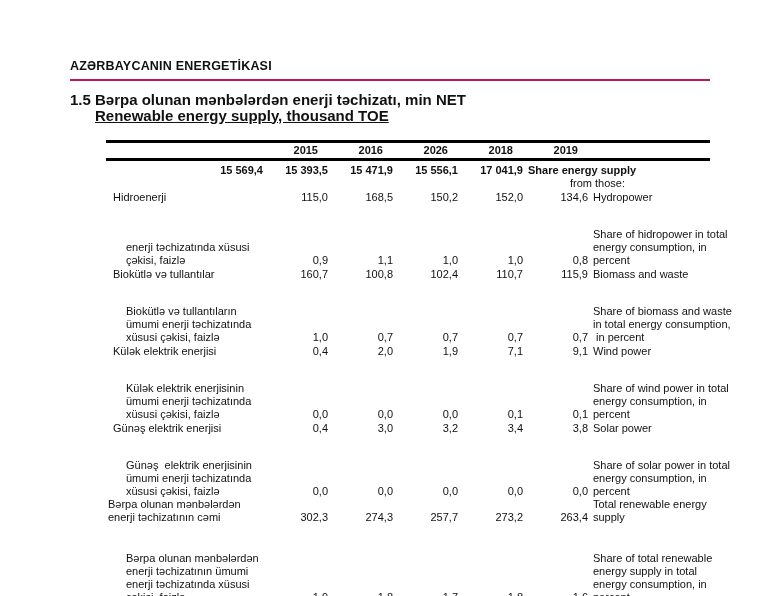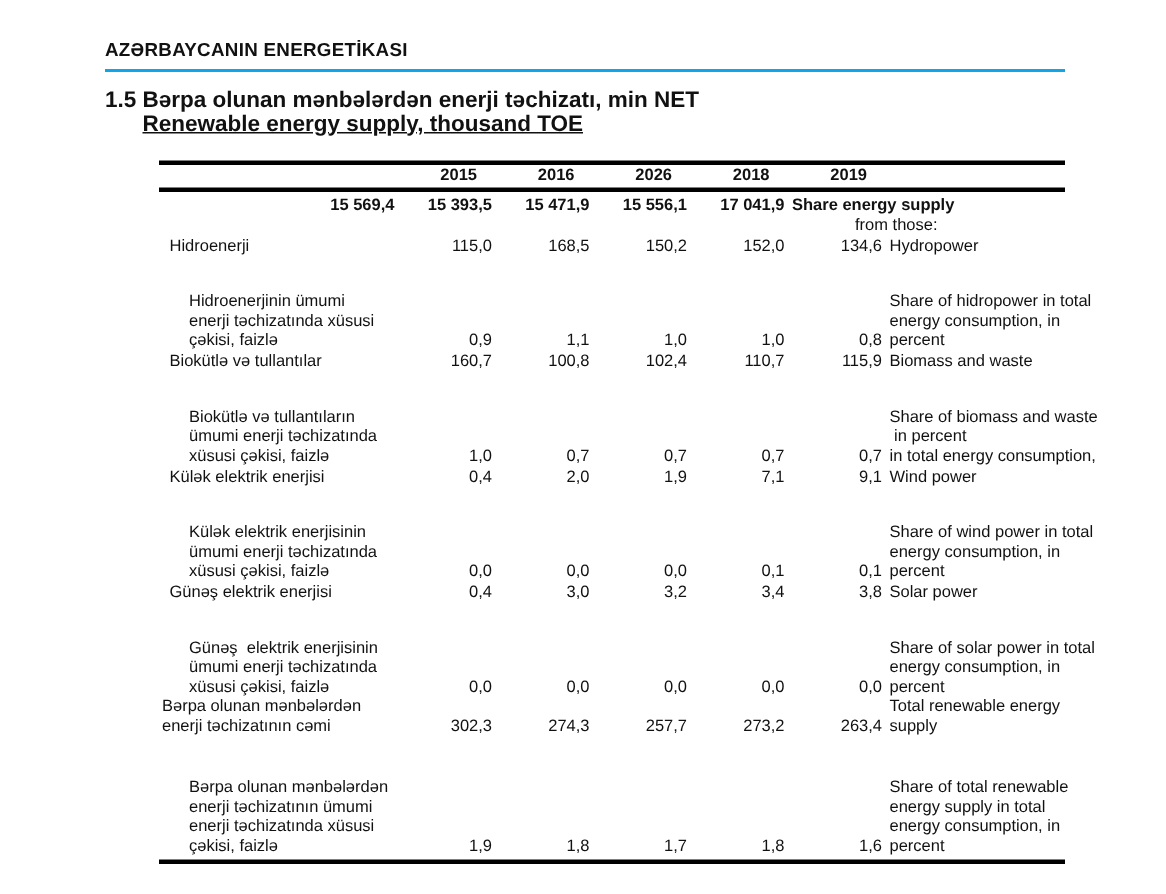--- a/index.html
+++ b/index.html
@@ -14,27 +14,27 @@
     background: #ffffff;
     font-family: "Liberation Sans", "DejaVu Sans", sans-serif;
     color: #111111;
     overflow: hidden;
   }
   .content {
     margin-left: 70px;
     width: 640px;
   }
   .doc-title {
-    padding-top: 26px;
+    padding-top: 59px;
     font-size: 12.5px;
     line-height: 15px;
     font-weight: bold;
     letter-spacing: 0.2px;
     padding-bottom: 5px;
-    border-bottom: 2px solid #0ea5e9;
+    border-bottom: 2px solid #be185d;
     white-space: pre;
   }
   .subtitle {
     margin-top: 11px;
     font-size: 15px;
     line-height: 15.5px;
     font-weight: bold;
   }
   .subtitle .sub-en { padding-left: 25px; text-decoration: underline; }
   .subtitle div { white-space: pre; }
@@ -123,21 +123,20 @@
             <div class="cell val">168,5</div>
             <div class="cell val">150,2</div>
             <div class="cell val">152,0</div>
             <div class="cell val">134,6</div>
             <div class="cell en">
               <div class="line l0">Hydropower</div>
             </div>
           </div>
           <div class="row share">
             <div class="cell az">
-              <div class="line l0">Hidroenerjinin ümumi</div>
               <div class="line l1">enerji təchizatında xüsusi</div>
               <div class="line l2">çəkisi, faizlə</div>
             </div>
             <div class="cell val">0,9</div>
             <div class="cell val">1,1</div>
             <div class="cell val">1,0</div>
             <div class="cell val">1,0</div>
             <div class="cell val">0,8</div>
             <div class="cell en">
               <div class="line l0">Share of hidropower in total</div>
@@ -164,22 +163,22 @@
               <div class="line l1">ümumi enerji təchizatında</div>
               <div class="line l2">xüsusi çəkisi, faizlə</div>
             </div>
             <div class="cell val">1,0</div>
             <div class="cell val">0,7</div>
             <div class="cell val">0,7</div>
             <div class="cell val">0,7</div>
             <div class="cell val">0,7</div>
             <div class="cell en">
               <div class="line l0">Share of biomass and waste</div>
+              <div class="line l1">in total energy consumption,</div>
               <div class="line l2"> in percent</div>
-              <div class="line l1">in total energy consumption,</div>
             </div>
           </div>
           <div class="row item">
             <div class="cell az">
               <div class="line l0">Külək elektrik enerjisi</div>
             </div>
             <div class="cell val">0,4</div>
             <div class="cell val">2,0</div>
             <div class="cell val">1,9</div>
             <div class="cell val">7,1</div>

